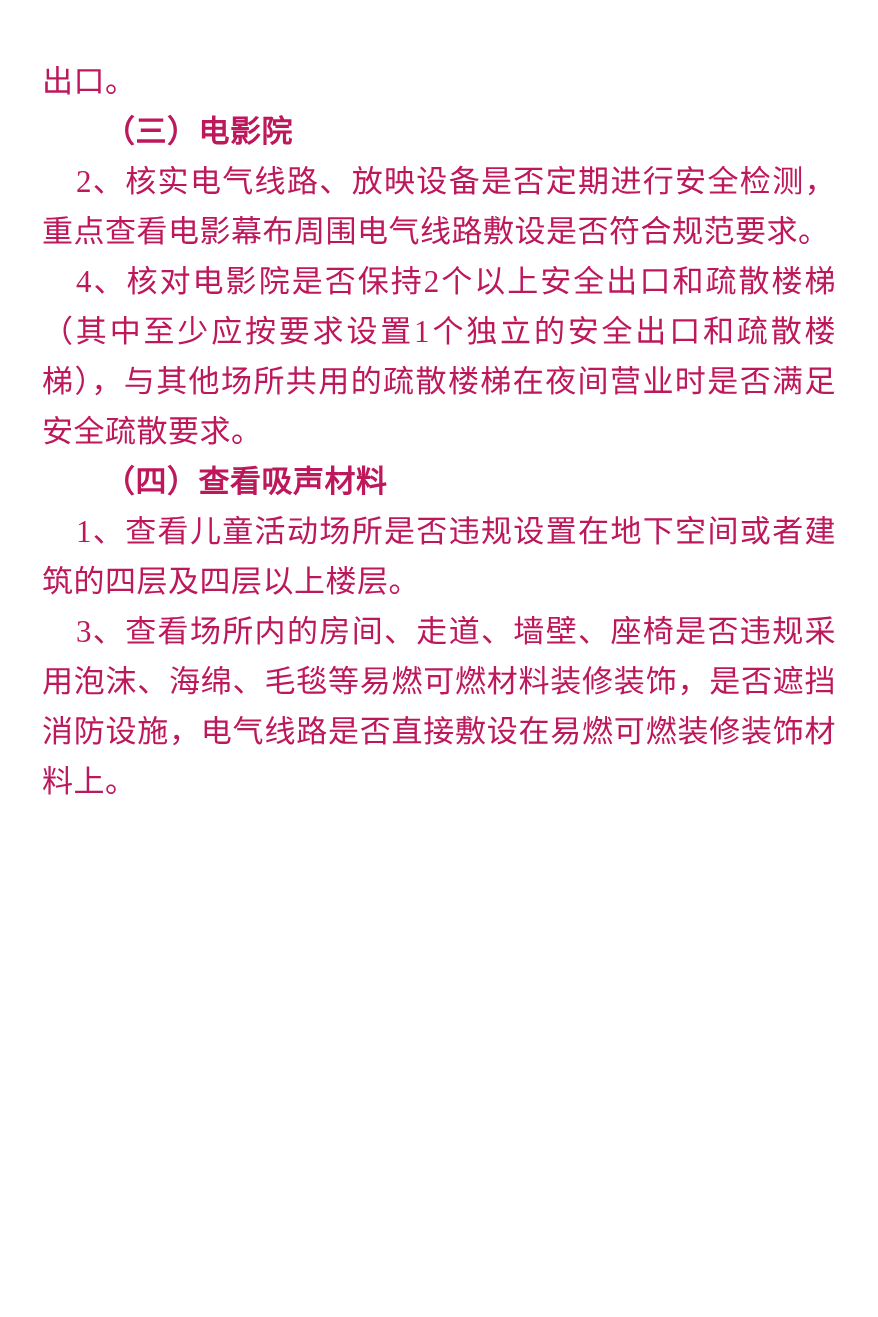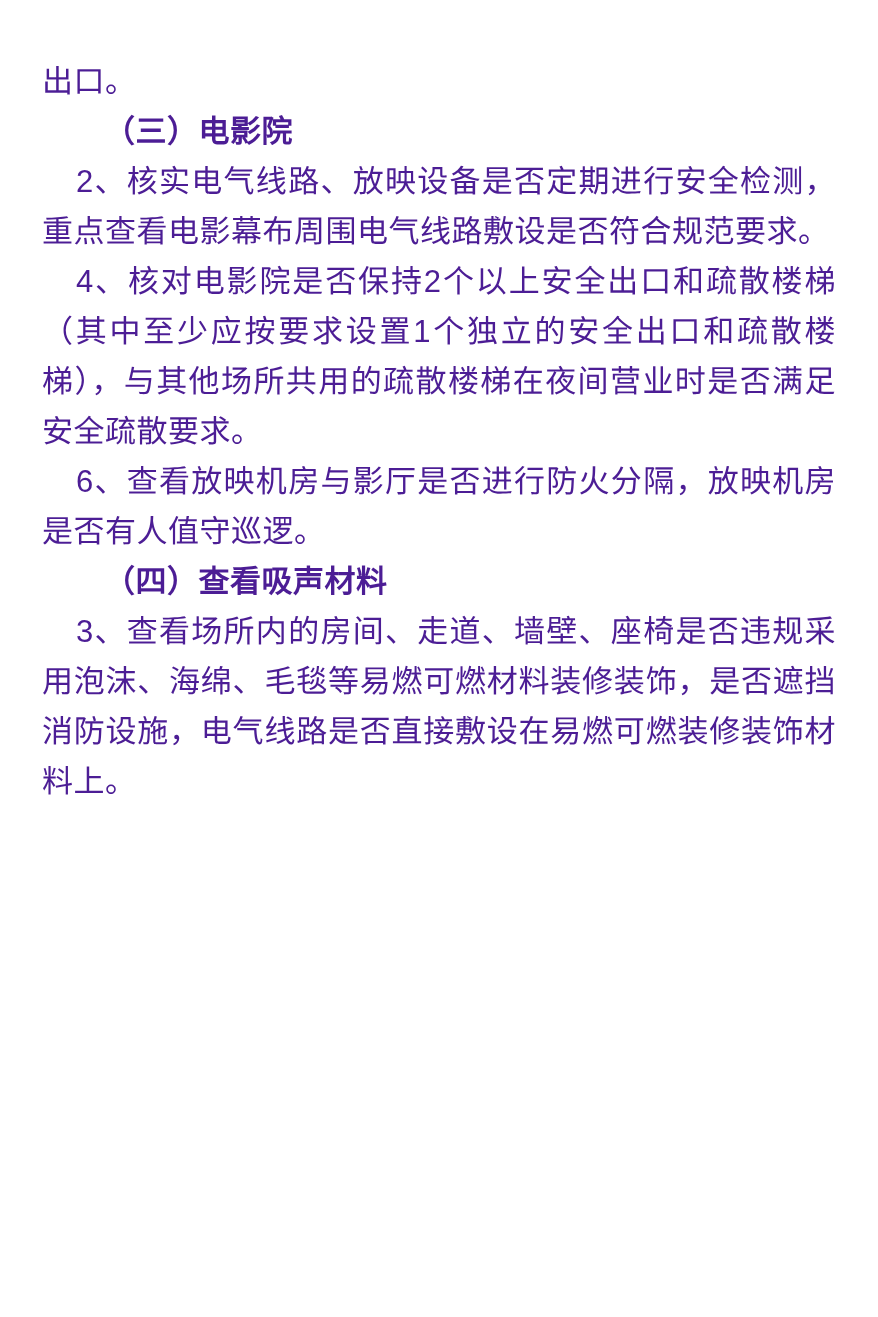--- a/index.html
+++ b/index.html
@@ -18,21 +18,22 @@
     overflow: hidden;
     font-family: "Liberation Sans", sans-serif;
   }
   .para {
     margin: 0;
     font-size: 31px;
     line-height: 50px;
     text-align: justify;
     text-justify: inter-ideograph;
     letter-spacing: 0.5px;
-    color: #4c1d95;
+    color: #be185d;
+    font-family: Liberation Serif, serif;
   }
   .para.continuation {
     text-indent: 0;
   }
   .para.item {
     text-indent: 34px;
   }
   .para.heading {
     font-weight: bold;
     text-indent: 62px;
@@ -47,22 +48,22 @@
 
   <p class="para heading">（三）电影院</p>
 
 
   <p class="para item">2、核实电气线路、放映设备是否定期进行安全检测，重点查看电影幕布周围电气线路敷设是否符合规范要求。</p>
 
 
   <p class="para item">4、核对电影院是否保持2个以上安全出口和疏散楼梯（其中至少应按要求设置1个独立的安全出口和疏散楼梯），与其他场所共用的疏散楼梯在夜间营业时是否满足安全疏散要求。</p>
 
 
-  <p class="para item">6、查看放映机房与影厅是否进行防火分隔，放映机房是否有人值守巡逻。</p>
 
 
   <p class="para heading">（四）查看吸声材料</p>
 
+  <p class="para item">1、查看儿童活动场所是否违规设置在地下空间或者建筑的四层及四层以上楼层。</p>
 
 
   <p class="para item">3、查看场所内的房间、走道、墙壁、座椅是否违规采用泡沫、海绵、毛毯等易燃可燃材料装修装饰，是否遮挡消防设施，电气线路是否直接敷设在易燃可燃装修装饰材料上。</p>
 
 </div>
 
 </body></html>

